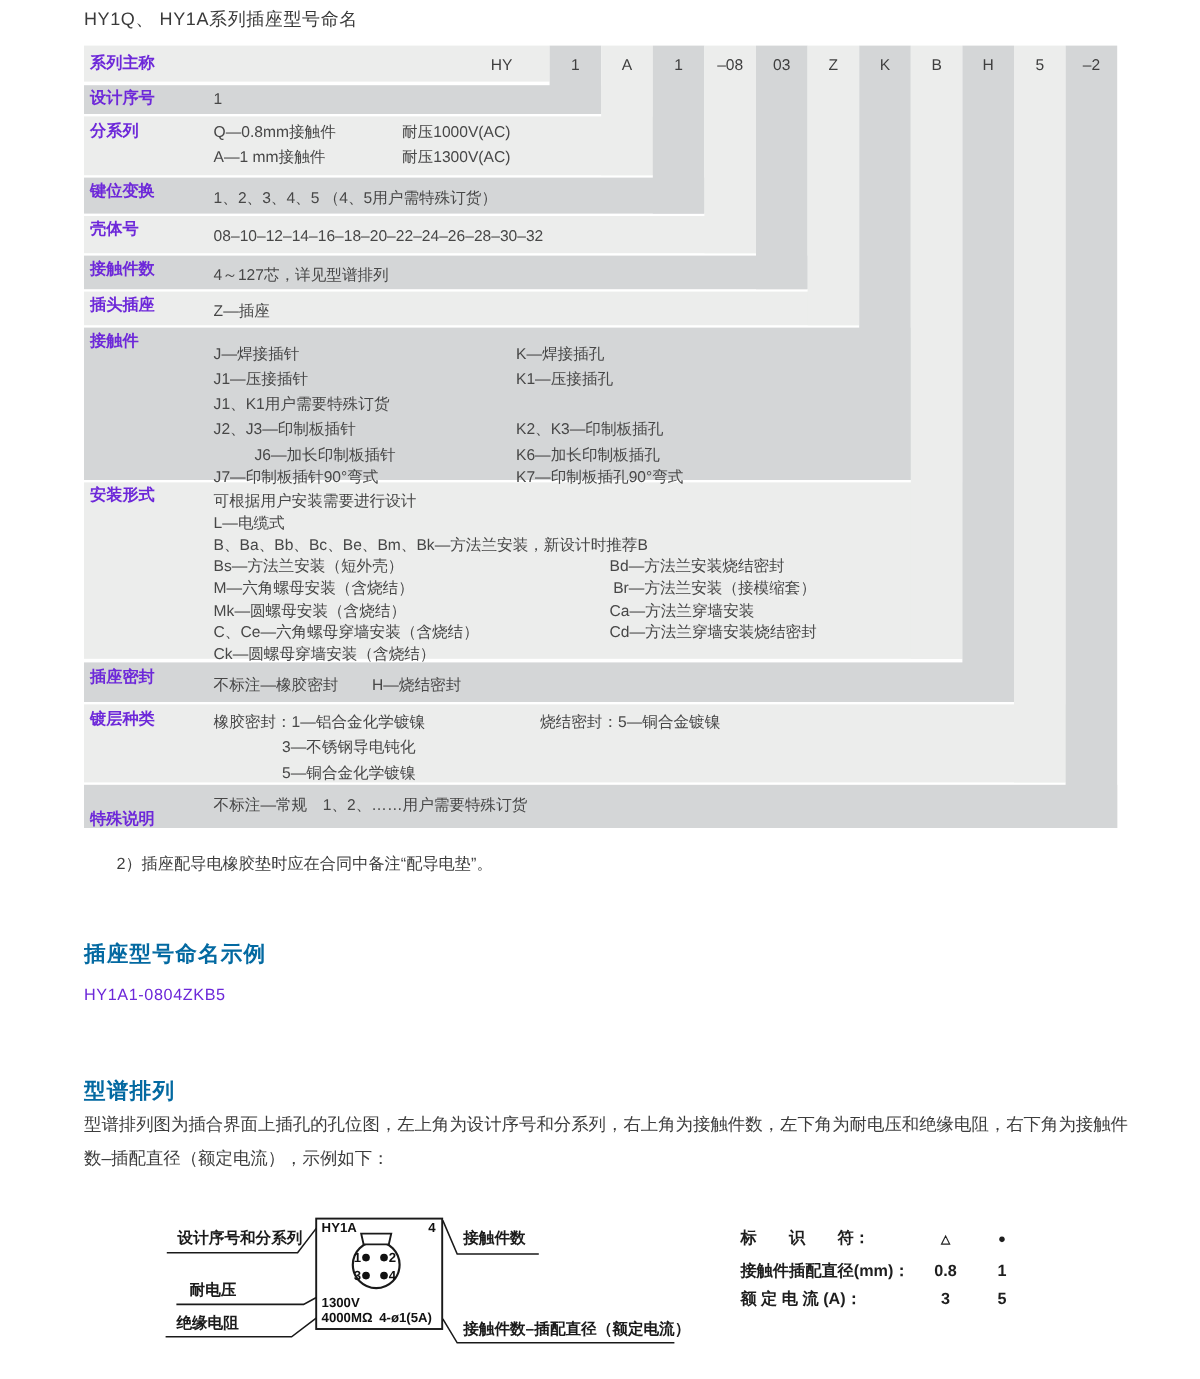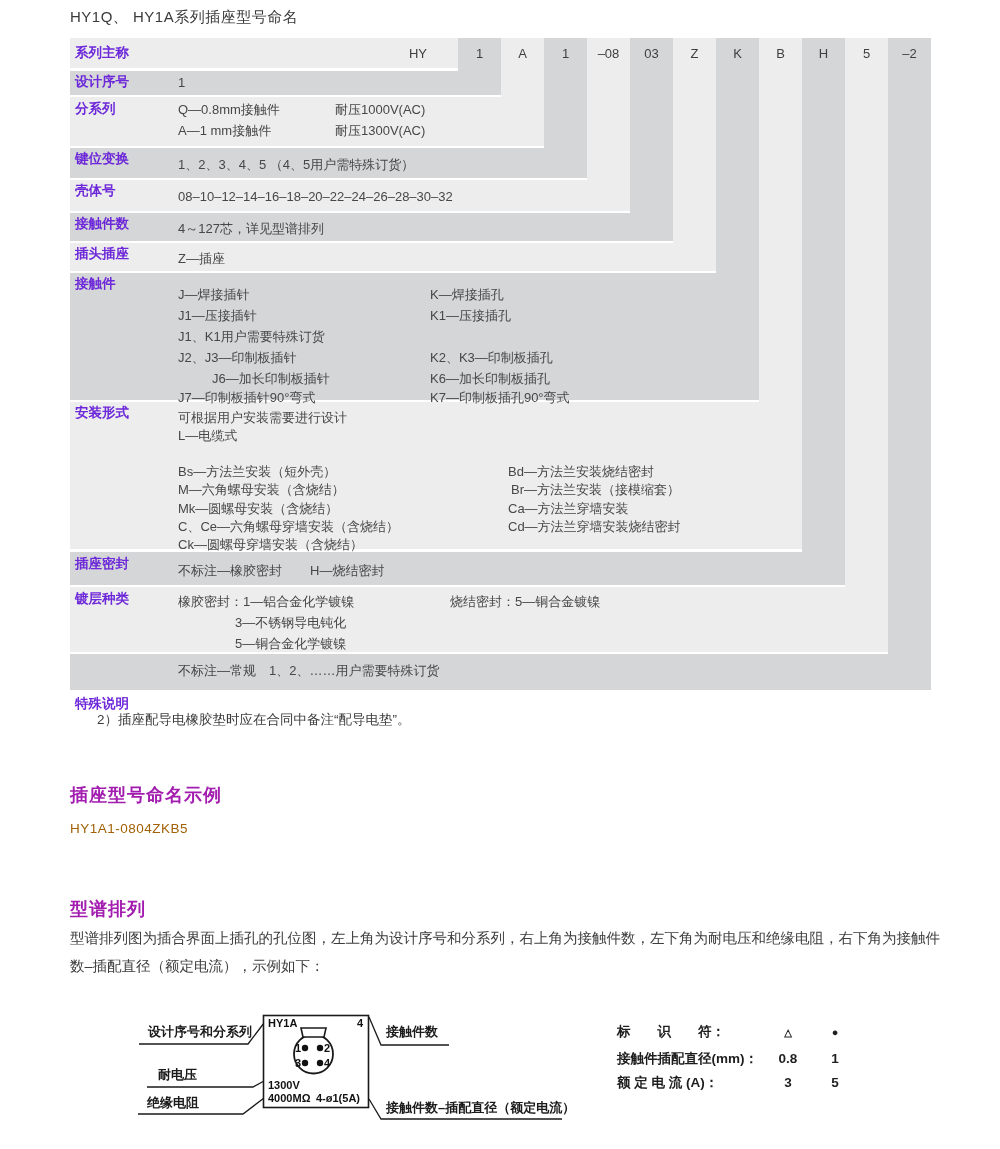--- a/index.html
+++ b/index.html
@@ -7,23 +7,23 @@
         font-family:"Liberation Sans", sans-serif;color:#3c3c3c;}
   .abs{position:absolute;white-space:nowrap;line-height:1.2;}
   .bg{position:absolute;}
   .bg.dark{background:#d4d6d7;}
   .bg.light{background:#ecedec;}
   .title{font-size:15px;color:#3a3a3a;letter-spacing:.5px;}
   .lbl{font-size:13.5px;font-weight:bold;color:#6d28d9;}
   .txt{font-size:13px;color:#474747;}
   .code{font-size:13px;color:#3f3f3f;text-align:center;width:43px;}
   .note{font-size:13.5px;color:#3d3d3d;}
-  .h2{font-size:18px;font-weight:bold;color:#a21caf;letter-spacing:1px;}
+  .h2{font-size:18px;font-weight:bold;color:#0369a1;letter-spacing:1px;}
   .body{font-size:14.5px;color:#3d3d3d;line-height:28px;white-space:normal;}
-  .model{font-size:13.5px;color:#a16207;letter-spacing:.5px;}
+  .model{font-size:13.5px;color:#6d28d9;letter-spacing:.5px;}
   .leg-label{font-size:13.5px;font-weight:bold;color:#1e1e1e;}
   .leg-val{font-size:13.5px;font-weight:bold;color:#1e1e1e;text-align:center;width:34px;display:inline-block;}
   svg text{font-family:"Liberation Sans", sans-serif;}
   .dlabel{font-size:13px;font-weight:bold;fill:#1b1b1b;}
   .dsmall{font-size:11px;font-weight:bold;fill:#111;}
 </style>
 </head>
 <body>
 
 <div class="page">
@@ -72,21 +72,21 @@
   <div class="abs lbl" style="left:75px;top:74px;">设计序号</div>
   <div class="abs lbl" style="left:75px;top:101px;">分系列</div>
   <div class="abs lbl" style="left:75px;top:151px;">键位变换</div>
   <div class="abs lbl" style="left:75px;top:183px;">壳体号</div>
   <div class="abs lbl" style="left:75px;top:216px;">接触件数</div>
   <div class="abs lbl" style="left:75px;top:246px;">插头插座</div>
   <div class="abs lbl" style="left:75px;top:276px;">接触件</div>
   <div class="abs lbl" style="left:75px;top:405px;">安装形式</div>
   <div class="abs lbl" style="left:75px;top:556px;">插座密封</div>
   <div class="abs lbl" style="left:75px;top:591px;">镀层种类</div>
-  <div class="abs lbl" style="left:75px;top:696px;">特殊说明</div>
+  <div class="abs lbl" style="left:75px;top:675px;">特殊说明</div>
 
   <div class="abs txt" style="left:178px;top:75px;">1</div>
 
   <div class="abs txt" style="left:178px;top:102px;">Q—0.8mm接触件</div>
   <div class="abs txt" style="left:335px;top:102px;">耐压1000V(AC)</div>
   <div class="abs txt" style="left:178px;top:123px;">A—1 mm接触件</div>
   <div class="abs txt" style="left:335px;top:123px;">耐压1300V(AC)</div>
 
   <div class="abs txt" style="left:178px;top:157px;">1、2、3、4、5 （4、5用户需特殊订货）</div>
   <div class="abs txt" style="left:178px;top:189px;">08–10–12–14–16–18–20–22–24–26–28–30–32</div>
@@ -100,20 +100,21 @@
   <div class="abs txt" style="left:178px;top:329px;">J1、K1用户需要特殊订货</div>
   <div class="abs txt" style="left:178px;top:350px;">J2、J3—印制板插针</div>
   <div class="abs txt" style="left:430px;top:350px;">K2、K3—印制板插孔</div>
   <div class="abs txt" style="left:180px;top:371px;margin-left:32px;">J6—加长印制板插针</div>
   <div class="abs txt" style="left:430px;top:371px;">K6—加长印制板插孔</div>
   <div class="abs txt" style="left:178px;top:390px;">J7—印制板插针90°弯式</div>
   <div class="abs txt" style="left:430px;top:390px;text-align:center;">K7—印制板插孔90°弯式</div>
 
   <div class="abs txt" style="left:178px;top:410px;">可根据用户安装需要进行设计</div>
   <div class="abs txt" style="left:178px;top:428px;">L—电缆式</div>
+  <div class="abs txt" style="left:178px;top:446px;">B、Ba、Bb、Bc、Be、Bm、Bk—方法兰安装，新设计时推荐B</div>
   <div class="abs txt" style="left:178px;top:464px;">Bs—方法兰安装（短外壳）</div>
   <div class="abs txt" style="left:508px;top:464px;">Bd—方法兰安装烧结密封</div>
   <div class="abs txt" style="left:178px;top:482px;">M—六角螺母安装（含烧结）</div>
   <div class="abs txt" style="left:511px;top:482px;">Br—方法兰安装（接模缩套）</div>
   <div class="abs txt" style="left:178px;top:501px;">Mk—圆螺母安装（含烧结）</div>
   <div class="abs txt" style="left:508px;top:501px;">Ca—方法兰穿墙安装</div>
   <div class="abs txt" style="left:178px;top:519px;">C、Ce—六角螺母穿墙安装（含烧结）</div>
   <div class="abs txt" style="left:508px;top:519px;">Cd—方法兰穿墙安装烧结密封</div>
   <div class="abs txt" style="left:178px;top:537px;">Ck—圆螺母穿墙安装（含烧结）</div>
 

